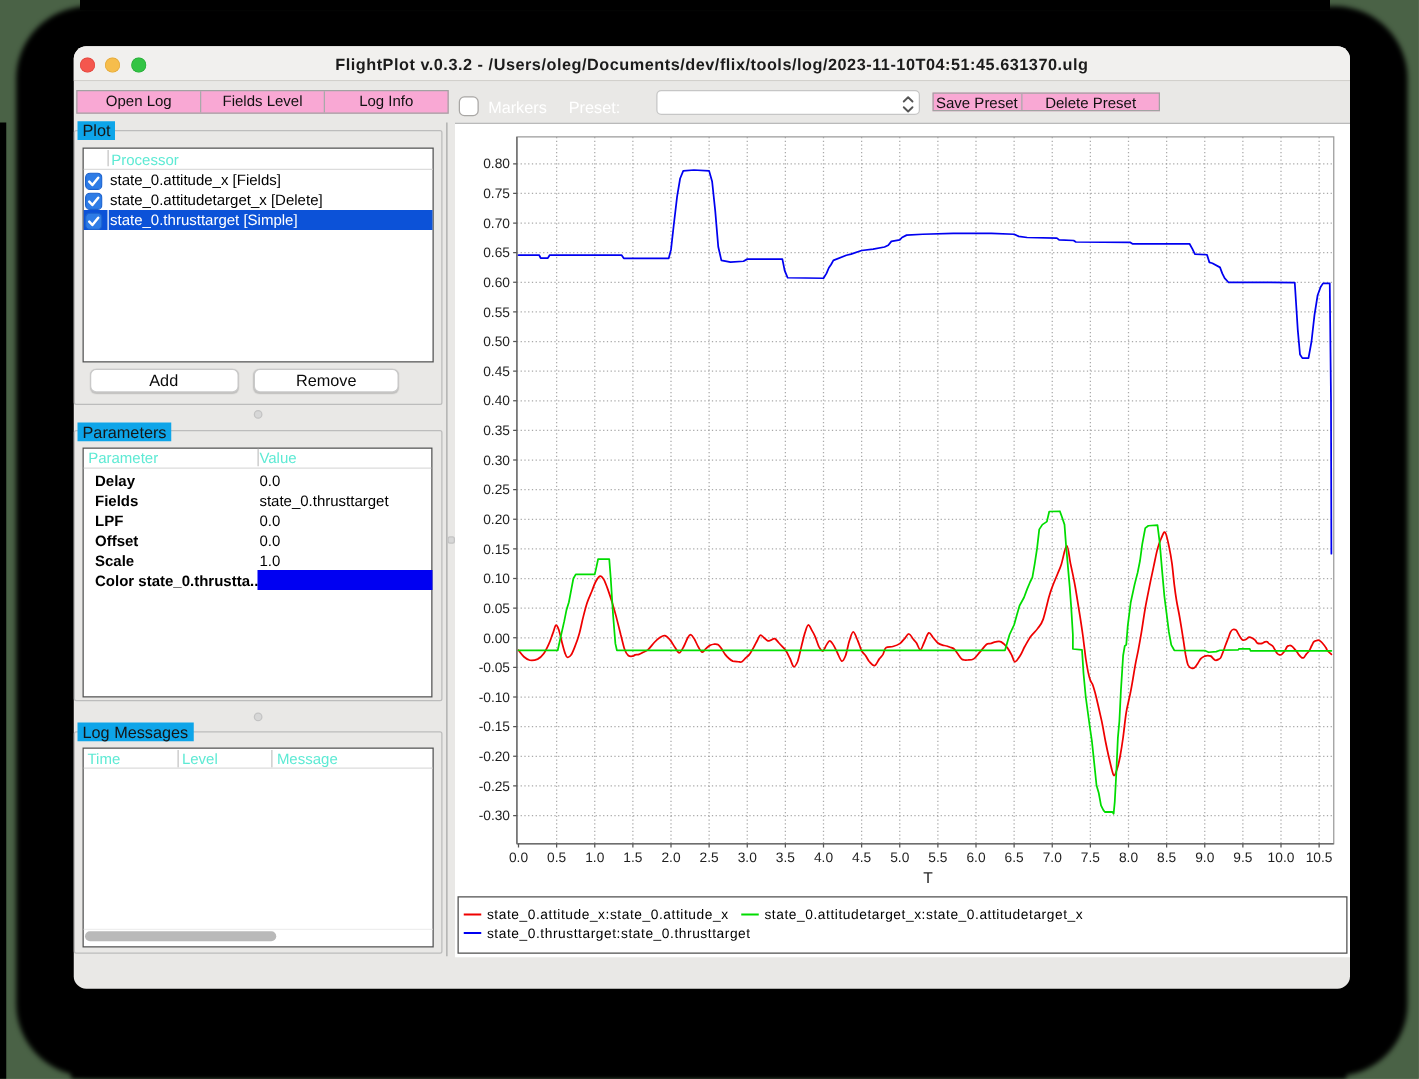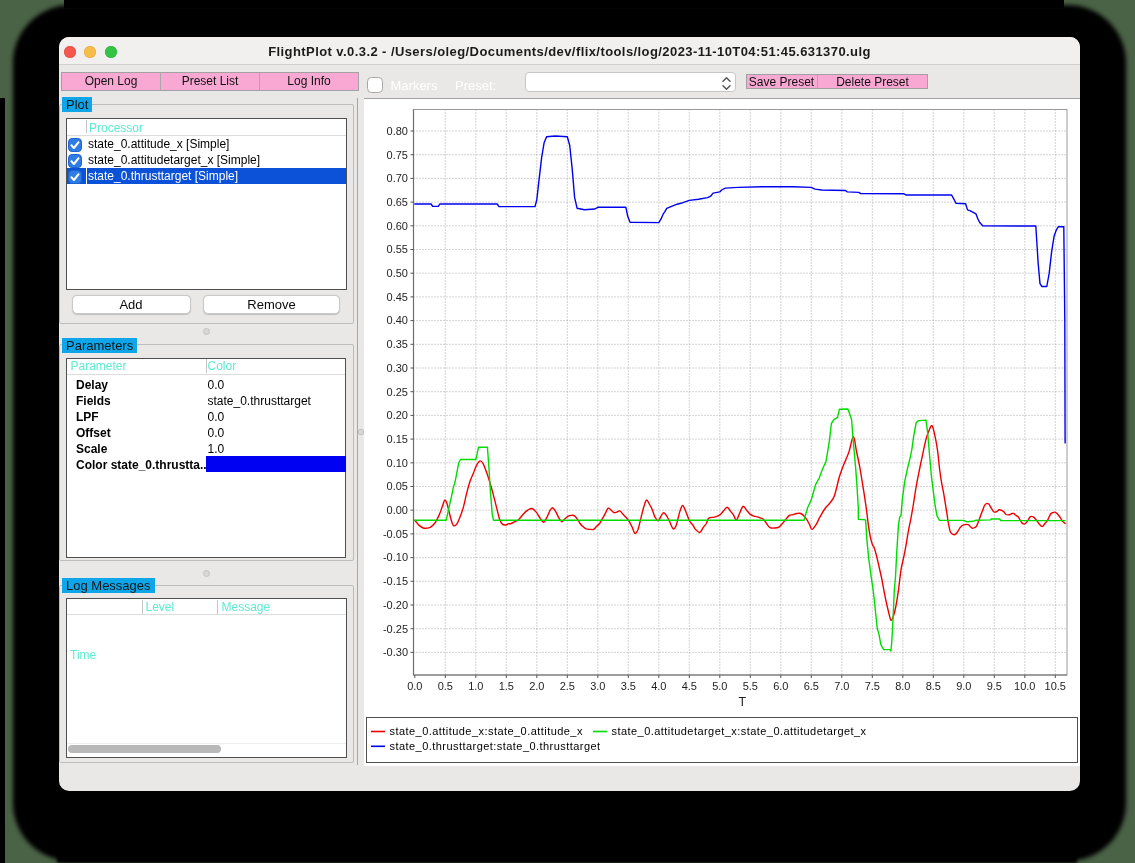--- a/index.html
+++ b/index.html
@@ -35,42 +35,42 @@
 #ptable{left:66px;top:357.5px;width:280px;height:200px;background:#fff;border:1px solid #4f4f4f;}
 #ltable{left:65.5px;top:598px;width:281px;height:159.5px;background:#fff;border:1px solid #4f4f4f;}
 .hdr12{font-size:12px;color:#5eead4;}
 .cell12{font-size:12px;color:#000;}
 .vline{width:1px;background:#c4c4c4;}
 .hline{height:1px;background:#dcdcdc;}
 #sel3{left:66.5px;top:167.5px;width:279px;height:16px;background:#0c52d8;}
 .rowtxt{left:88px;font-size:12px;color:#000;}
 .btn{background:#fff;border:1px solid #c9c9c9;border-radius:5px;font-size:13px;color:#0a0a0a;text-align:center;line-height:17px;box-shadow:0 0.5px 1px rgba(0,0,0,.18);}
 #badd{left:71.5px;top:294.5px;width:119px;height:19px;}
-#brem{left:203px;top:294.5px;width:137px;height:19px;}
+#brem{left:203px;top:294.5px;width:116px;height:19px;}
 .sdot{width:7px;height:7px;border-radius:50%;background:#d7d7d7;border:1px solid #c3c3c3;}
 #paramblue{left:205.5px;top:455.5px;width:140px;height:16px;background:#0000f2;}
 #thumb{left:68px;top:744.5px;width:153px;height:8.5px;border-radius:4px;background:#b9b9b9;}
 #vdiv{left:356.5px;top:97.5px;width:1px;height:667px;background:#a6a6a6;}
 #chartbox{left:364px;top:97.5px;width:716px;height:668px;}
 .chev{stroke:#555;stroke-width:1.5;fill:none;stroke-linecap:round;stroke-linejoin:round;}
 </style></head>
 <body>
 <div class="abs" id="shadow"></div>
 <div class="abs" id="shtop"></div>
 <div class="abs" id="shleft"></div>
 <div class="abs" id="shbot"></div>
 <div class="abs" id="win"></div>
 <div class="abs" id="titlebar"></div>
 <div class="abs" id="title">FlightPlot v.0.3.2 - /Users/oleg/Documents/dev/flix/tools/log/2023-11-10T04:51:45.631370.ulg</div>
 <div class="abs tl" id="tlr"></div>
 <div class="abs tl" id="tly"></div>
 <div class="abs tl" id="tlg"></div>
 <div class="abs segbtns" id="tb1">
     <div style="width:99px">Open Log</div>
-    <div style="width:99px">Preset List</div>
+    <div style="width:99px">Fields Level</div>
     <div style="width:98px">Log Info</div>
   </div>
 <div class="abs" id="mkbox"></div>
 <div class="abs lbl13" id="mklbl">Markers</div>
 <div class="abs lbl13" id="prlbl">Preset:</div>
 <div class="abs" id="combo">
     <svg class="abs" style="right:2.5px;top:3px" width="11" height="15" viewBox="0 0 11 15">
       <path class="chev" d="M2 5.2 L5.5 1.8 L9 5.2"></path>
       <path class="chev" d="M2 9.8 L5.5 13.2 L9 9.8"></path>
     </svg>
@@ -250,52 +250,52 @@
 <div class="abs" id="vdiv"></div>
 <div class="abs" style="left:357.5px;top:428.5px;width:6.5px;height:6px;border-radius:2px;background:#d7d7d7;border:1px solid #c3c3c3;"></div>
 <div class="abs" id="fs-plot"></div>
 <div class="abs fslbl" id="lplot">Plot</div>
 <div class="abs" id="plist"></div>
 <div class="abs hdr12" style="left:89px;top:120.5px;">Processor</div>
 <div class="abs vline" style="left:85.5px;top:120px;height:13px;"></div>
 <div class="abs hline" style="left:66.5px;top:135px;width:279px;"></div>
 <div class="abs" id="sel3"></div>
 <div class="abs" style="left:85.5px;top:167.5px;width:1px;height:16px;background:#fff;"></div>
-<div class="abs rowtxt" style="top:137px;">state_0.attitude_x [Simple]</div>
-<div class="abs rowtxt" style="top:153px;">state_0.attitudetarget_x [Simple]</div>
+<div class="abs rowtxt" style="top:137px;">state_0.attitude_x [Fields]</div>
+<div class="abs rowtxt" style="top:153px;">state_0.attitudetarget_x [Delete]</div>
 <div class="abs rowtxt" style="top:169px;color:#fff;">state_0.thrusttarget [Simple]</div>
 <svg class="abs" style="left:68px;top:137.5px" width="14" height="14" viewBox="0 0 14 14">
     <rect x="0.5" y="0.5" width="13" height="13" rx="3.6" fill="#2e7ce6" stroke="#1d63cf" stroke-width="1"></rect>
     <path d="M3.4 7.3 L5.9 10 L10.6 4.2" stroke="#fff" stroke-width="2" fill="none" stroke-linecap="round" stroke-linejoin="round"></path>
   </svg>
 <svg class="abs" style="left:68px;top:153.5px" width="14" height="14" viewBox="0 0 14 14">
     <rect x="0.5" y="0.5" width="13" height="13" rx="3.6" fill="#2e7ce6" stroke="#1d63cf" stroke-width="1"></rect>
     <path d="M3.4 7.3 L5.9 10 L10.6 4.2" stroke="#fff" stroke-width="2" fill="none" stroke-linecap="round" stroke-linejoin="round"></path>
   </svg>
 <svg class="abs" style="left:68px;top:169.5px" width="14" height="14" viewBox="0 0 14 14">
     <rect x="0.5" y="0.5" width="13" height="13" rx="3.6" fill="#2e7ce6" stroke="#1d63cf" stroke-width="1"></rect>
     <path d="M3.4 7.3 L5.9 10 L10.6 4.2" stroke="#fff" stroke-width="2" fill="none" stroke-linecap="round" stroke-linejoin="round"></path>
   </svg>
 <div class="abs btn" id="badd">Add</div>
 <div class="abs btn" id="brem">Remove</div>
 <div class="abs sdot" style="left:203px;top:327.5px;"></div>
 <div class="abs" id="fs-param"></div>
 <div class="abs fslbl" id="lparam">Parameters</div>
 <div class="abs" id="ptable"></div>
 <div class="abs hdr12" style="left:70.5px;top:359px;">Parameter</div>
-<div class="abs hdr12" style="left:207.5px;top:359px;">Color</div>
+<div class="abs hdr12" style="left:207.5px;top:359px;">Value</div>
 <div class="abs vline" style="left:205.5px;top:359px;height:14px;"></div>
 <div class="abs hline" style="left:67px;top:374px;width:278px;"></div>
 <div class="abs cell12" style="left:76px;top:376.5px;line-height:16px;font-weight:bold;">Delay<br>Fields<br>LPF<br>Offset<br>Scale<br>Color state_0.thrustta...</div>
 <div class="abs cell12" style="left:207.5px;top:376.5px;line-height:16px;">0.0<br>state_0.thrusttarget<br>0.0<br>0.0<br>1.0</div>
 <div class="abs" id="paramblue"></div>
 <div class="abs sdot" style="left:203px;top:569.5px;"></div>
 <div class="abs" id="fs-log"></div>
 <div class="abs fslbl" id="llog">Log Messages</div>
 <div class="abs" id="ltable"></div>
-<div class="abs hdr12" style="left:70px;top:599.5px;margin-top:48px;">Time</div>
+<div class="abs hdr12" style="left:70px;top:599.5px;">Time</div>
 <div class="abs hdr12" style="left:145.5px;top:599.5px;">Level</div>
 <div class="abs hdr12" style="left:221.5px;top:599.5px;">Message</div>
 <div class="abs vline" style="left:141.5px;top:600px;height:14px;"></div>
 <div class="abs vline" style="left:216.5px;top:600px;height:14px;"></div>
 <div class="abs hline" style="left:66.5px;top:614px;width:279px;"></div>
 <div class="abs hline" style="left:66.5px;top:743px;width:279px;background:#eeeeee;"></div>
 <div class="abs" id="thumb"></div>
 
 </body></html>

